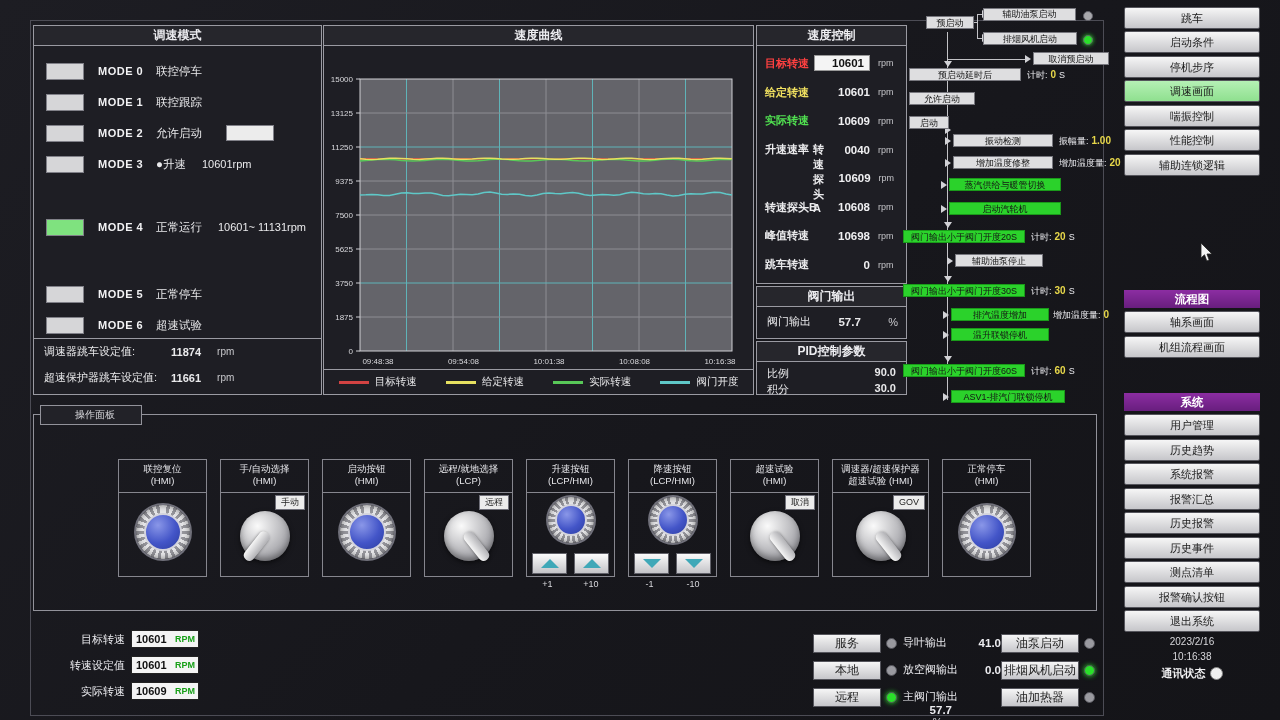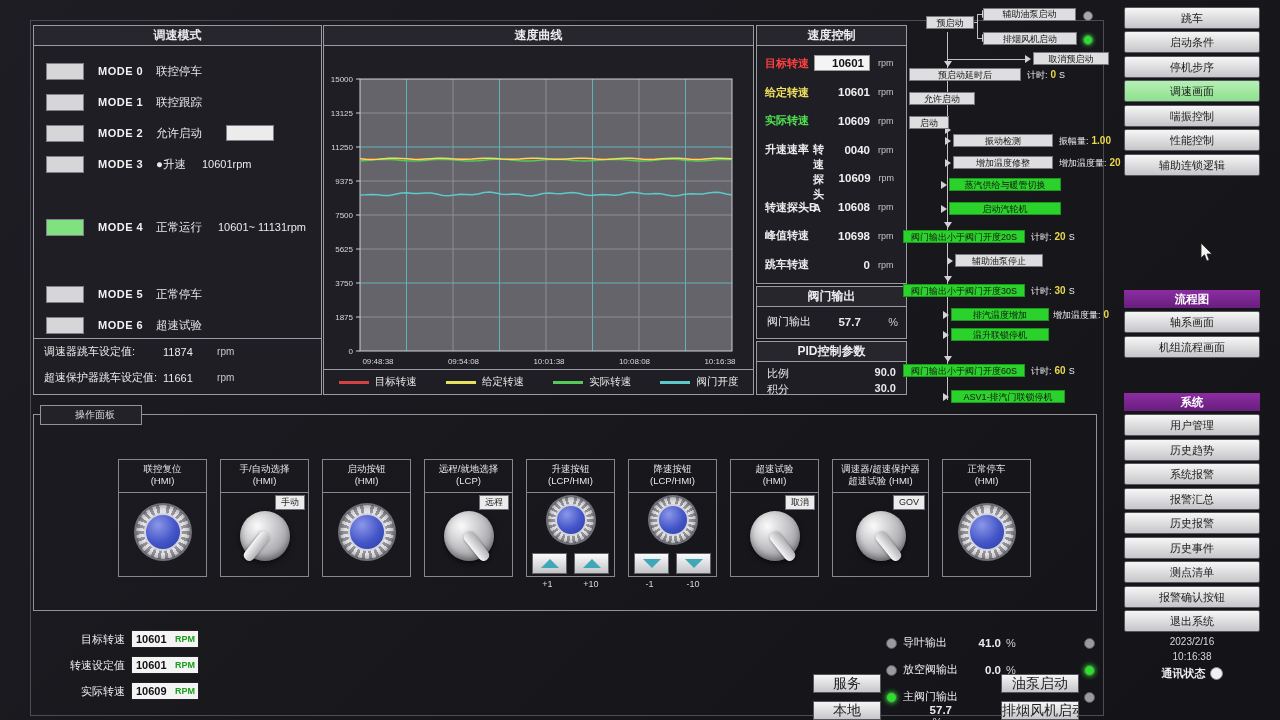--- a/index.html
+++ b/index.html
@@ -15,21 +15,21 @@
   
   .mode-row{position:absolute;display:flex;align-items:center;left:12px;height:16px;}
   .mode-ind{width:36px;height:15px;background:#d6d6d8;border:1px solid #808088;margin-right:14px;}
   .mode-ind.active{background:#7fe27f;}
   .mode-name{color:#f2f2f4;font-size:11px;font-weight:bold;width:58px;letter-spacing:.5px;}
   .mode-label{color:#eaeaec;font-size:11.5px;}
   .mode-extra-box{width:46px;height:14px;background:#ececec;border:1px solid #808088;margin-left:24px;}
   .mode-value{color:#eaeaec;font-size:11px;margin-left:16px;white-space:nowrap;}
   .mode-divider{position:absolute;left:0;width:100%;height:1px;background:#9a9aa2;}
   .trip-row{position:absolute;left:10px;display:flex;align-items:center;color:#eaeaec;font-size:11px;white-space:nowrap;}
-  .trip-row .tv{width:46px;text-align:left;font-weight:normal;margin-left:6px;}
+  .trip-row .tv{width:46px;text-align:center;font-weight:bold;margin-left:6px;}
   .trip-row .tu{color:#c8c8cc;font-size:10px;margin-left:8px;}
 
   
   .chart-area{position:absolute;left:0;top:19px;width:429px;height:325px;}
   .chart-legend{position:absolute;left:0;bottom:0;width:100%;height:24px;border-top:1px solid #9a9aa2;
                 display:flex;align-items:center;justify-content:space-around;}
   .leg-item{display:flex;align-items:center;}
   .leg-swatch{width:30px;height:3px;margin-right:6px;}
   .leg-label{color:#eaeaec;font-size:10.5px;}
 
@@ -107,21 +107,21 @@
                 color:#d8d8dc;font-size:9px;}
 
   
   .status-bar{position:absolute;left:33px;top:622px;width:1064px;height:92px;}
   .stat-left-row{position:absolute;display:flex;align-items:center;}
   .sl-label{width:62px;text-align:right;color:#ececf0;font-size:11px;margin-right:6px;white-space:nowrap;}
   .sl-box{width:66px;height:16px;background:#f4f4f4;border:1px solid #222;display:flex;align-items:center;}
   .sl-box .v{color:#111;font-weight:bold;font-size:11px;padding-left:4px;flex:1;}
   .sl-box .u{color:#18a018;font-weight:bold;font-size:9px;padding-right:3px;}
   .sb-btn{position:absolute;height:17px;line-height:17px;background:linear-gradient(#f6f6f6,#c6c6ca);
-          border:1px solid #55555c;color:#222;font-size:14px;text-align:center;overflow:hidden;white-space:nowrap;margin-top:40px;}
+          border:1px solid #55555c;color:#222;font-size:12px;text-align:center;overflow:hidden;white-space:nowrap;}
   .dot{position:absolute;width:9px;height:9px;border-radius:50%;background:#9a9aa0;border:1px solid #55555c;}
   .dot.green{background:#2ae02a;box-shadow:0 0 5px #2ae02a;}
   .sv-row{position:absolute;display:flex;align-items:center;color:#ececf0;font-size:11px;white-space:nowrap;}
   .sv-row .l{width:64px;}
   .sv-row .v{width:34px;text-align:right;font-weight:bold;font-size:11.5px;}
   .sv-row .u{margin-left:5px;color:#d0d0d4;}
 
   .cursor{position:absolute;left:1200px;top:243px;z-index:50;}
 </style>
 </head>

